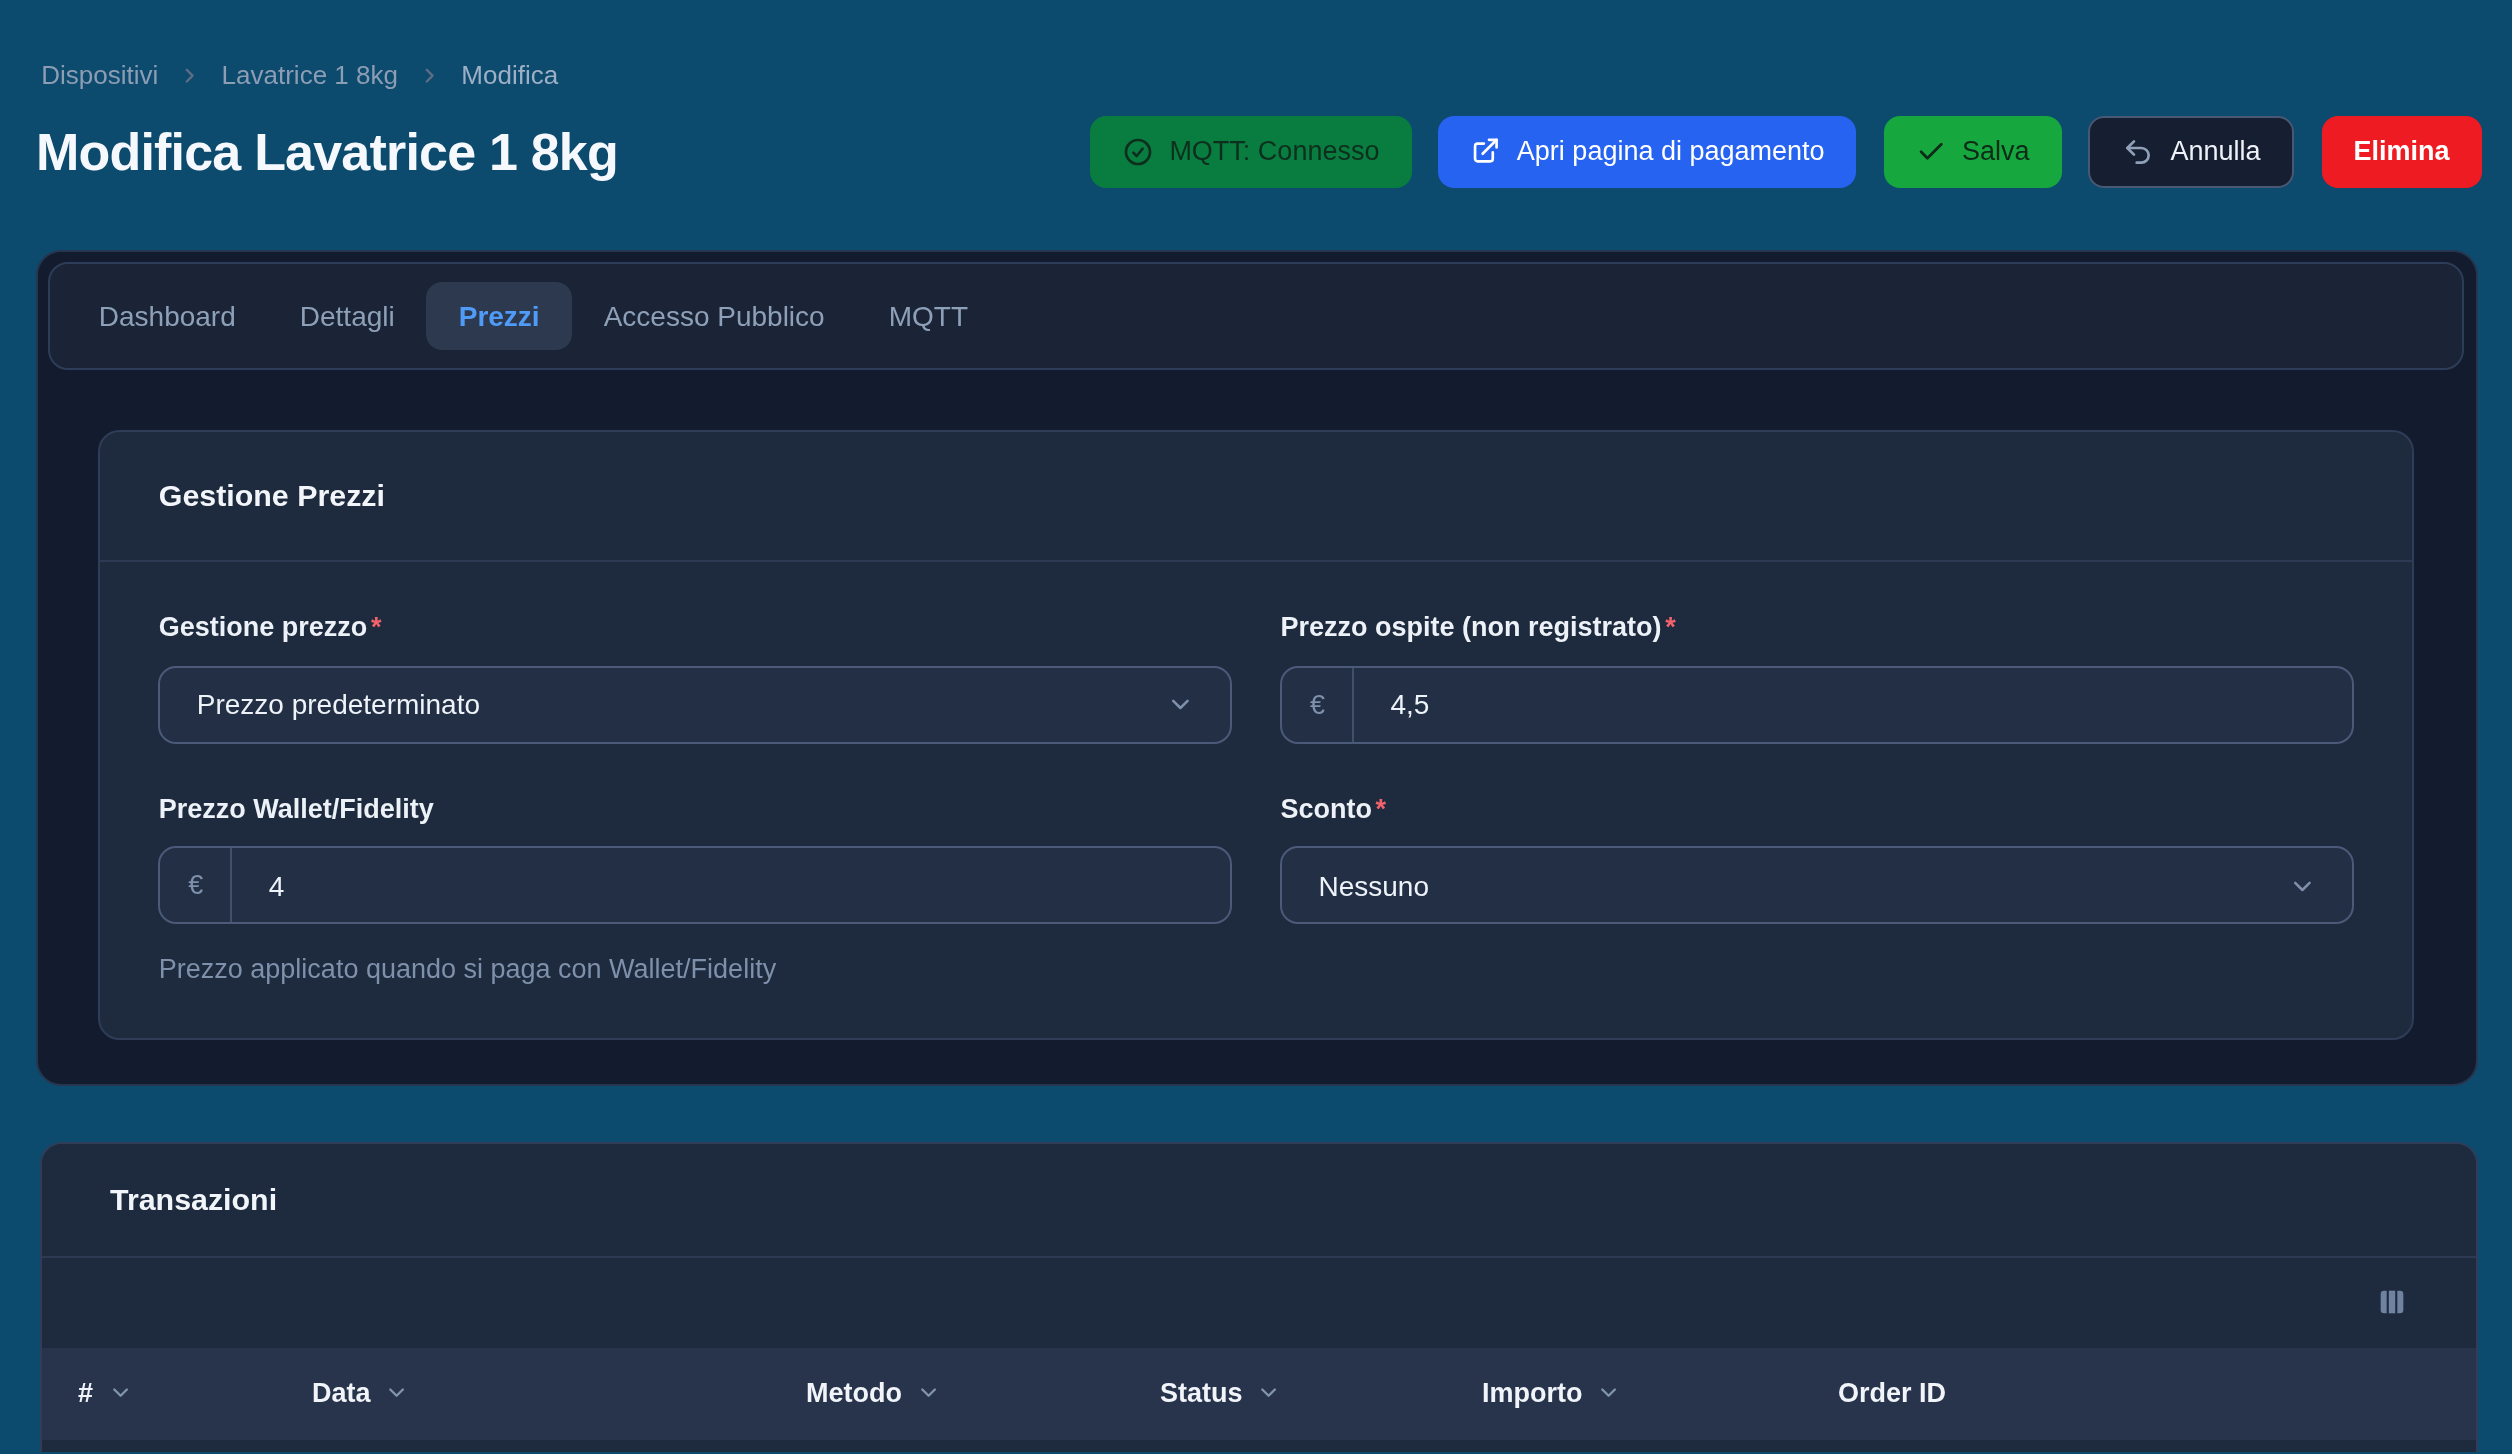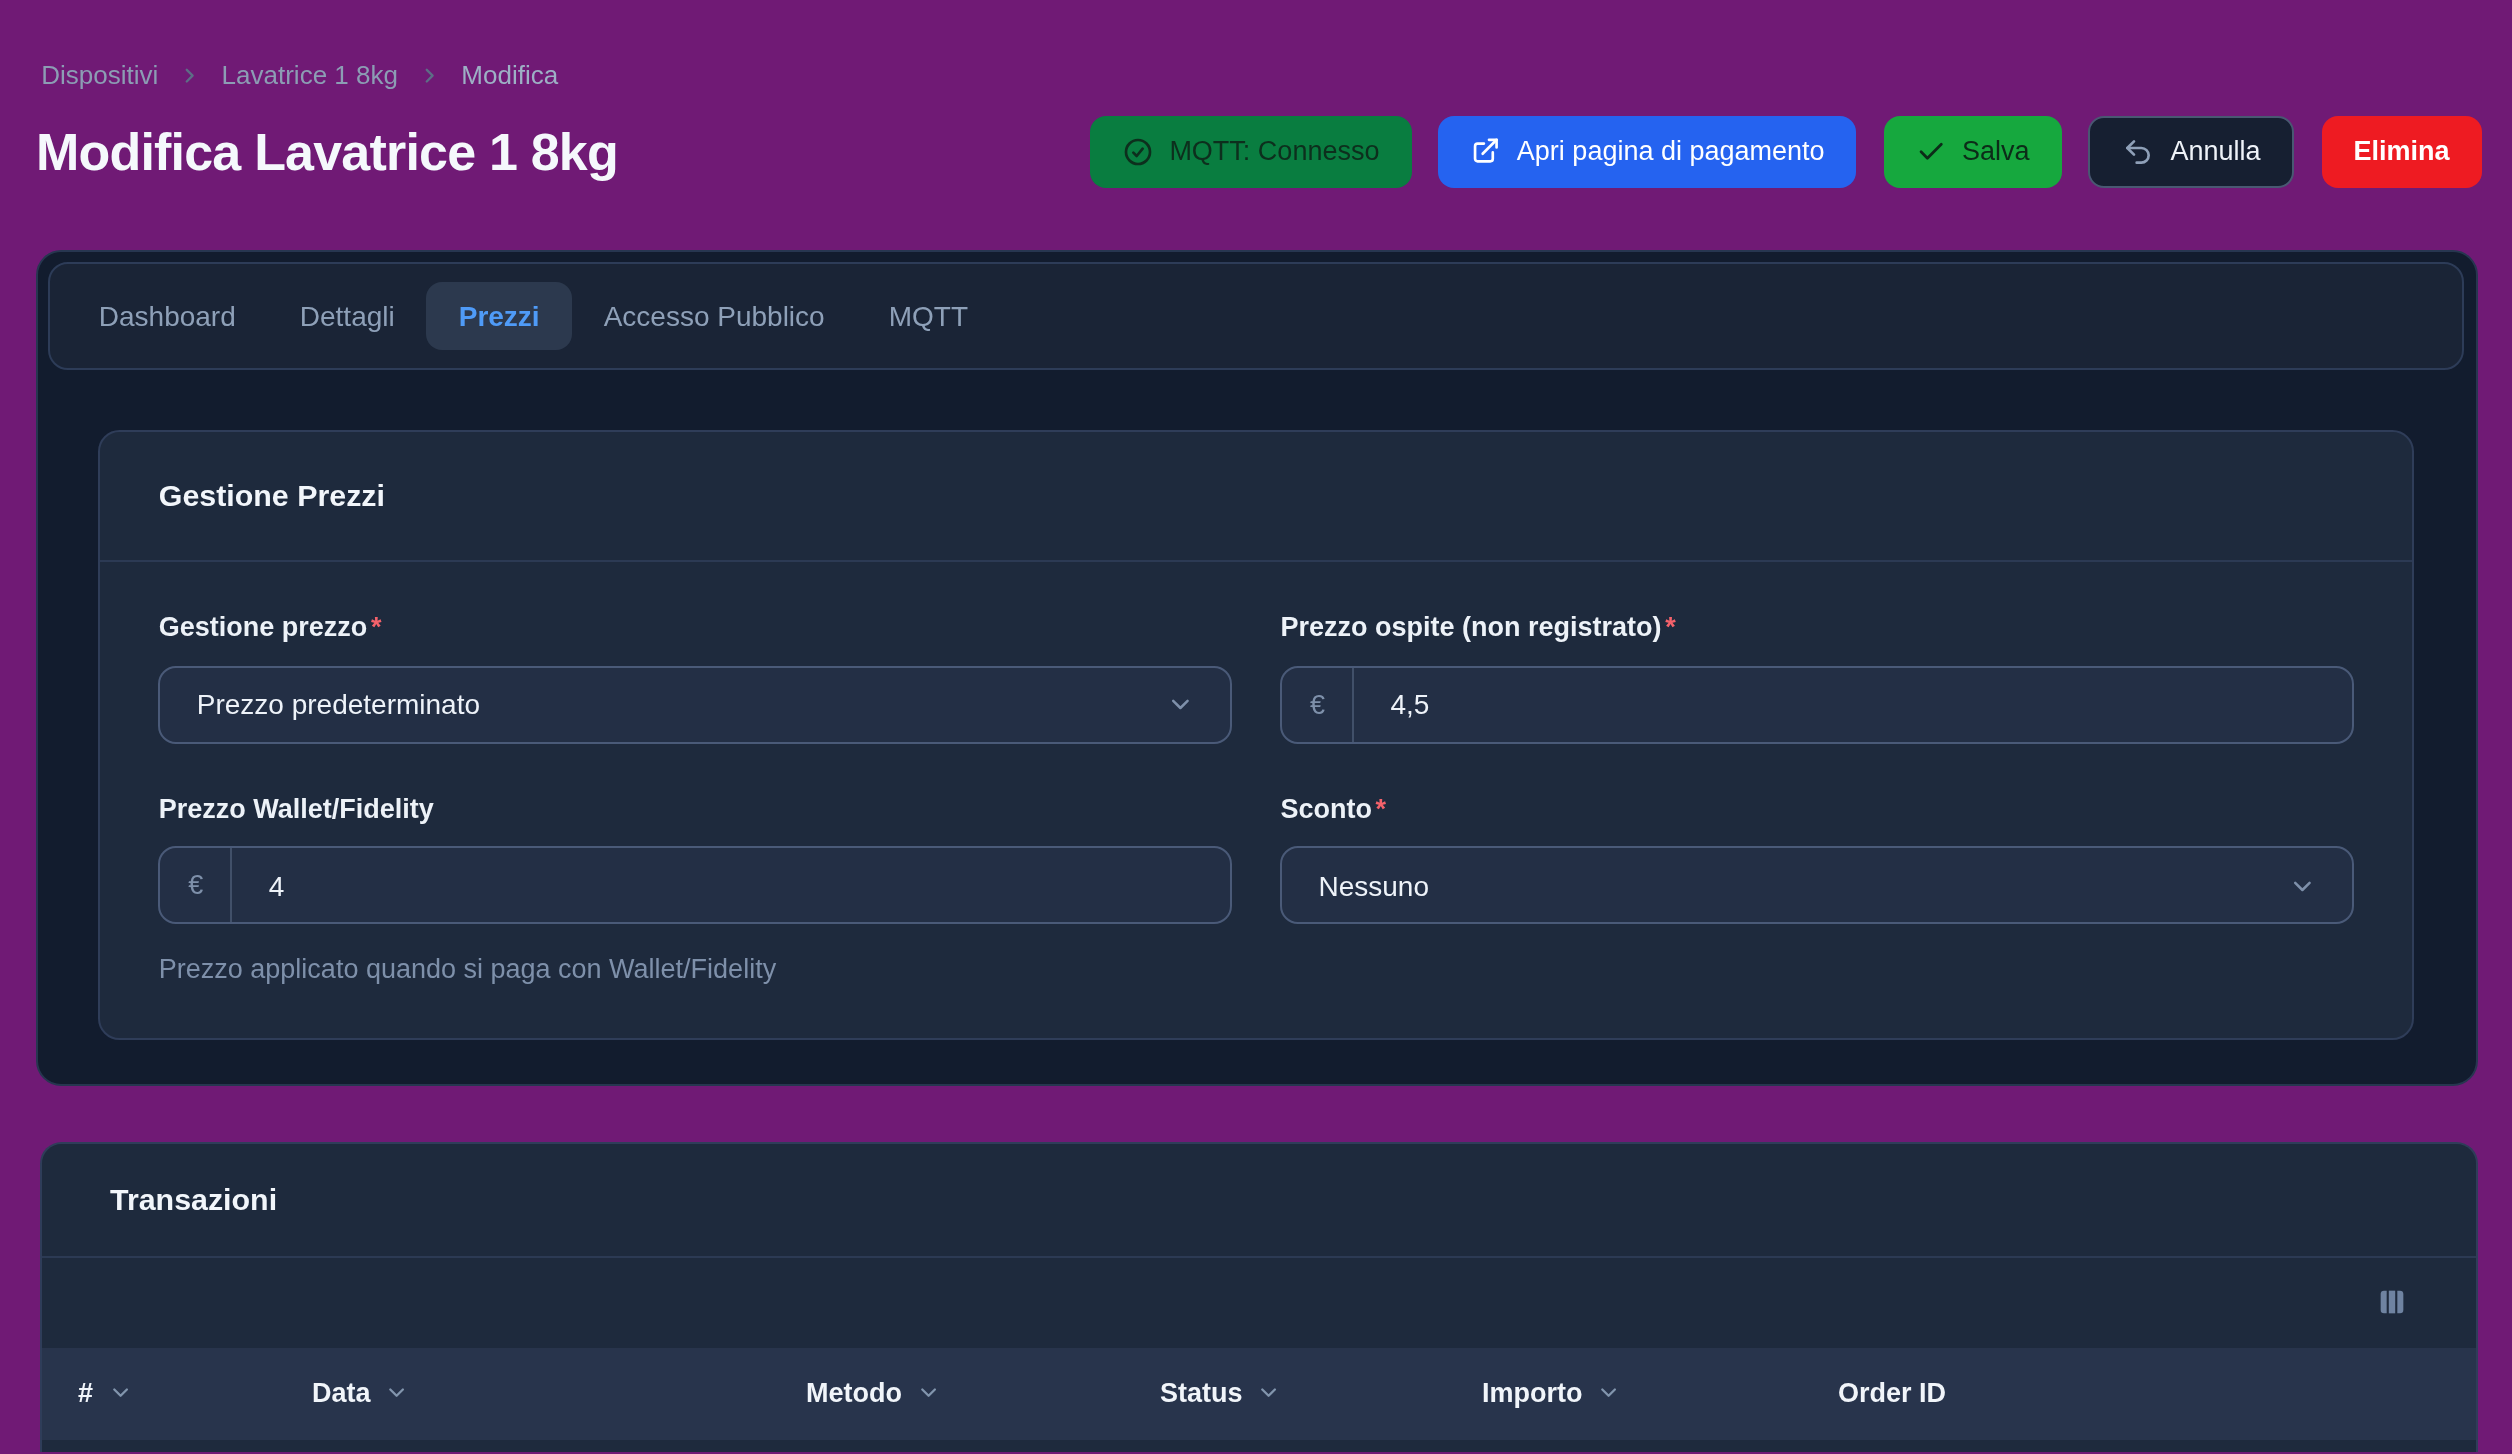--- a/index.html
+++ b/index.html
@@ -1,19 +1,19 @@
 <!DOCTYPE html>
 <html style="font-size:14.4px"><head>
 <meta charset="utf-8">
 <style>
   * { box-sizing: border-box; margin: 0; padding: 0; }
   html, body { background: #0c1526; }
   .viewport {
     width: 2512px; height: 1455px; overflow: hidden; position: relative;
-    background: #701a75;
+    background: #0c4a6e;
   }
   .scale {
     width: 1256px; height: 727px;
     transform: scale(2); transform-origin: 0 0;
     font-family: "Liberation Sans", sans-serif;
     color: #eef3f9;
   }
 
   
   .breadcrumb {

